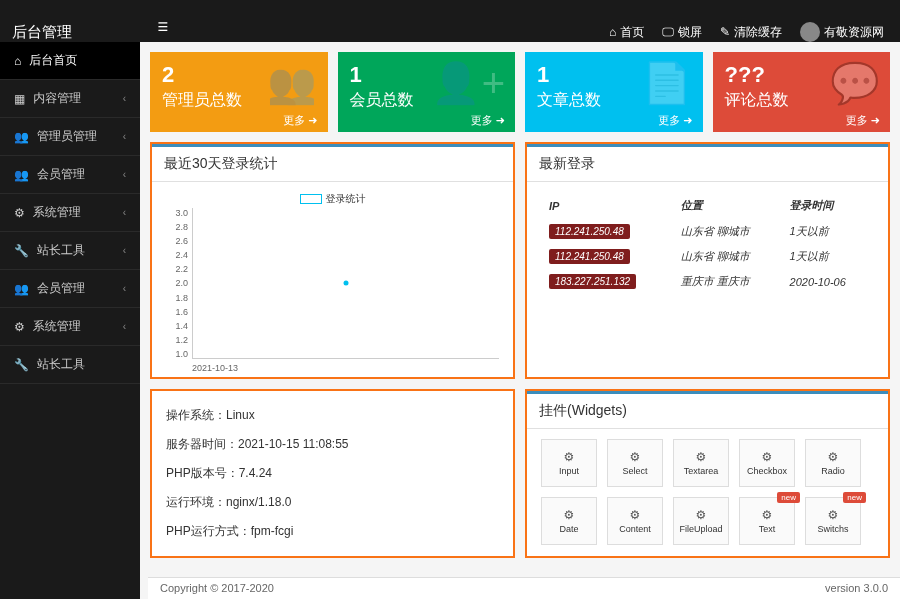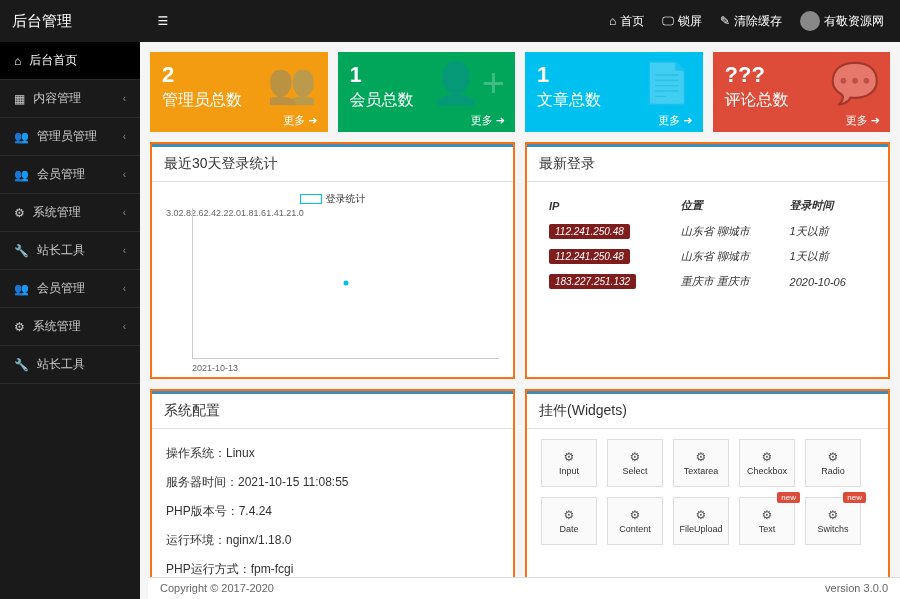--- a/index.html
+++ b/index.html
@@ -1,17 +1,17 @@
 <!DOCTYPE html>
 <html><head>
 <meta charset="utf-8">
 <style>
 * { margin: 0; padding: 0; box-sizing: border-box; }
 body { font-family: "Microsoft YaHei", Arial, sans-serif; font-size: 12px; color: #333; background: #f5f5f5; width: 900px; height: 599px; overflow: hidden; }
-.topbar { height: 42px; background: #1a1a1a; color: #fff; display: flex; align-items: center; }
+.topbar { height: 42px; background: #1a1a1a; color: #fff; display: flex; align-items: flex-end; }
 .brand { width: 140px; padding-left: 12px; font-size: 15px; font-weight: 300; }
 .toggle-btn { width: 30px; height: 30px; display: flex; align-items: center; justify-content: center; margin-left: 8px; cursor: pointer; }
 .top-right { margin-left: auto; display: flex; align-items: center; gap: 18px; padding-right: 16px; font-size: 12px; }
 .top-right a { color: #fff; text-decoration: none; display: flex; align-items: center; gap: 4px; cursor: pointer; }
 .avatar { width: 20px; height: 20px; border-radius: 50%; background: #888; display: inline-block; }
 .sidebar { position: absolute; left: 0; top: 42px; bottom: 0; width: 140px; background: #1a1a1a; color: #ccc; }
 .nav-item { padding: 10px 14px; font-size: 12px; display: flex; align-items: center; gap: 8px; cursor: pointer; border-bottom: 1px solid #2a2a2a; position: relative; }
 .nav-item.active { background: #000; color: #fff; }
 .nav-item .arrow { margin-left: auto; font-size: 10px; opacity: 0.6; }
 .content { position: absolute; left: 140px; top: 42px; right: 0; bottom: 22px; padding: 10px; overflow: hidden; }
@@ -24,21 +24,21 @@
 .c-orange { background: #f39c12; }
 .c-green { background: #00a65a; }
 .c-blue { background: #00c0ef; }
 .c-red { background: #dd4b39; }
 .panel { background: #fff; border: 2px solid #f97316; flex: 1; }
 .panel-title { padding: 8px 12px; font-size: 14px; border-bottom: 1px solid #e0e0e0; border-top: 3px solid #3c8dbc; }
 .panel-body { padding: 10px 14px; font-size: 12px; }
 .chart-area { height: 195px; padding: 10px 14px; position: relative; }
 .legend { text-align: center; font-size: 10px; margin-bottom: 6px; }
 .legend-box { display: inline-block; width: 22px; height: 10px; border: 1px solid #00c0ef; vertical-align: middle; margin-right: 4px; }
-.y-axis { position: absolute; left: 14px; top: 26px; bottom: 18px; width: 22px; display: flex; flex-direction: row; justify-content: space-between; font-size: 9px; color: #666; text-align: right; }
+.y-axis { position: absolute; left: 14px; top: 26px; bottom: 18px; width: 22px; display: flex; flex-direction: column; justify-content: space-between; font-size: 9px; color: #666; text-align: right; }
 .plot { position: absolute; left: 40px; right: 14px; top: 26px; bottom: 18px; border-left: 1px solid #ccc; border-bottom: 1px solid #ccc; }
 .x-label { position: absolute; left: 40px; bottom: 4px; font-size: 9px; color: #666; }
 .dot { position: absolute; width: 5px; height: 5px; border-radius: 50%; background: #00c0ef; }
 .login-table { width: 100%; border-collapse: collapse; font-size: 11px; font-style: italic; }
 .login-table th { text-align: left; padding: 6px 8px; font-weight: bold; }
 .login-table td { padding: 5px 8px; }
 .ip-badge { background: #7f1d1d; color: #fff; padding: 2px 6px; font-size: 10px; border-radius: 2px; display: inline-block; }
 .sys-line { padding: 6px 0; font-size: 12px; }
 .widgets { display: flex; flex-wrap: wrap; gap: 10px; }
 .widget-btn { width: 56px; height: 48px; border: 1px solid #ddd; background: #fafafa; display: flex; flex-direction: column; align-items: center; justify-content: center; font-size: 9px; gap: 2px; cursor: pointer; position: relative; }
@@ -201,21 +201,20 @@
                 <td>2020-10-06</td>
               </tr>
             </tbody>
         </table>
       </div>
     </div>
   </div>
 
   <div class="row">
     <div class="panel" style="flex:1">
-      <div class="panel-title">系统配置</div>
       <div class="panel-body">
         <div class="sys-line">操作系统：Linux</div>
         <div class="sys-line">服务器时间：2021-10-15 11:08:55</div>
         <div class="sys-line">PHP版本号：7.4.24</div>
         <div class="sys-line">运行环境：nginx/1.18.0</div>
         <div class="sys-line">PHP运行方式：fpm-fcgi</div>
 
       </div>
     </div>
     <div class="panel" style="flex:1">

